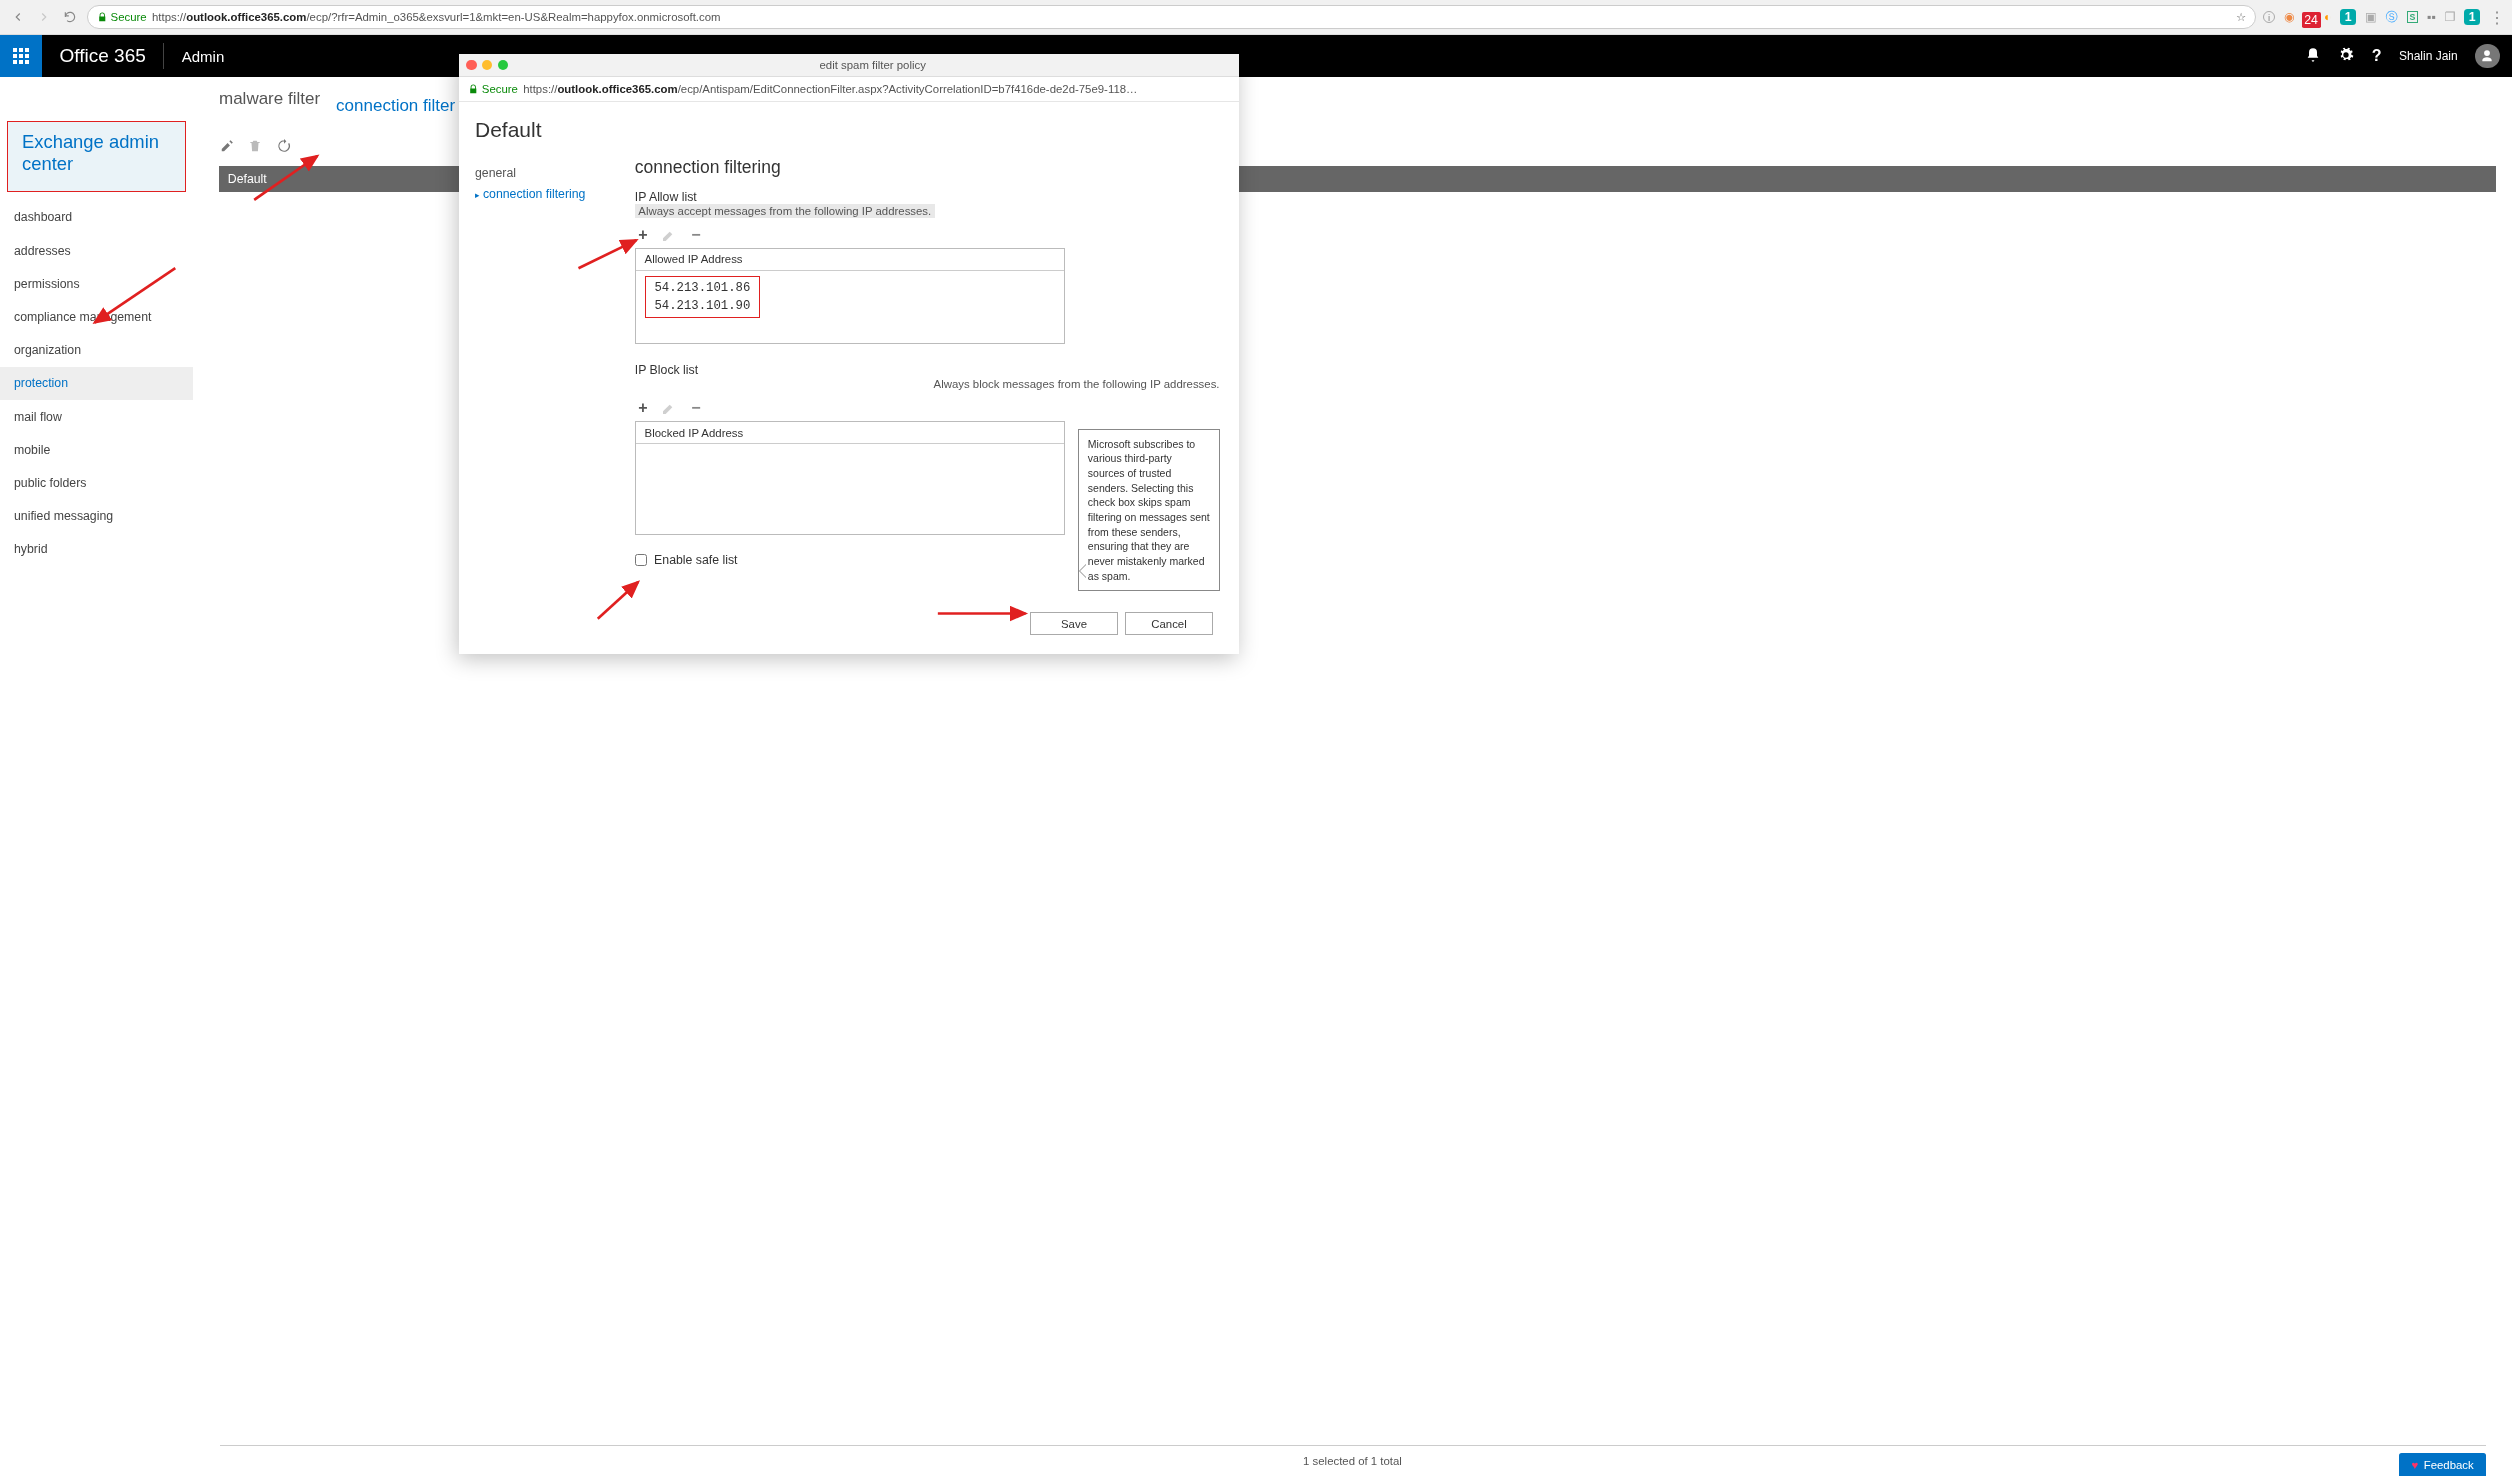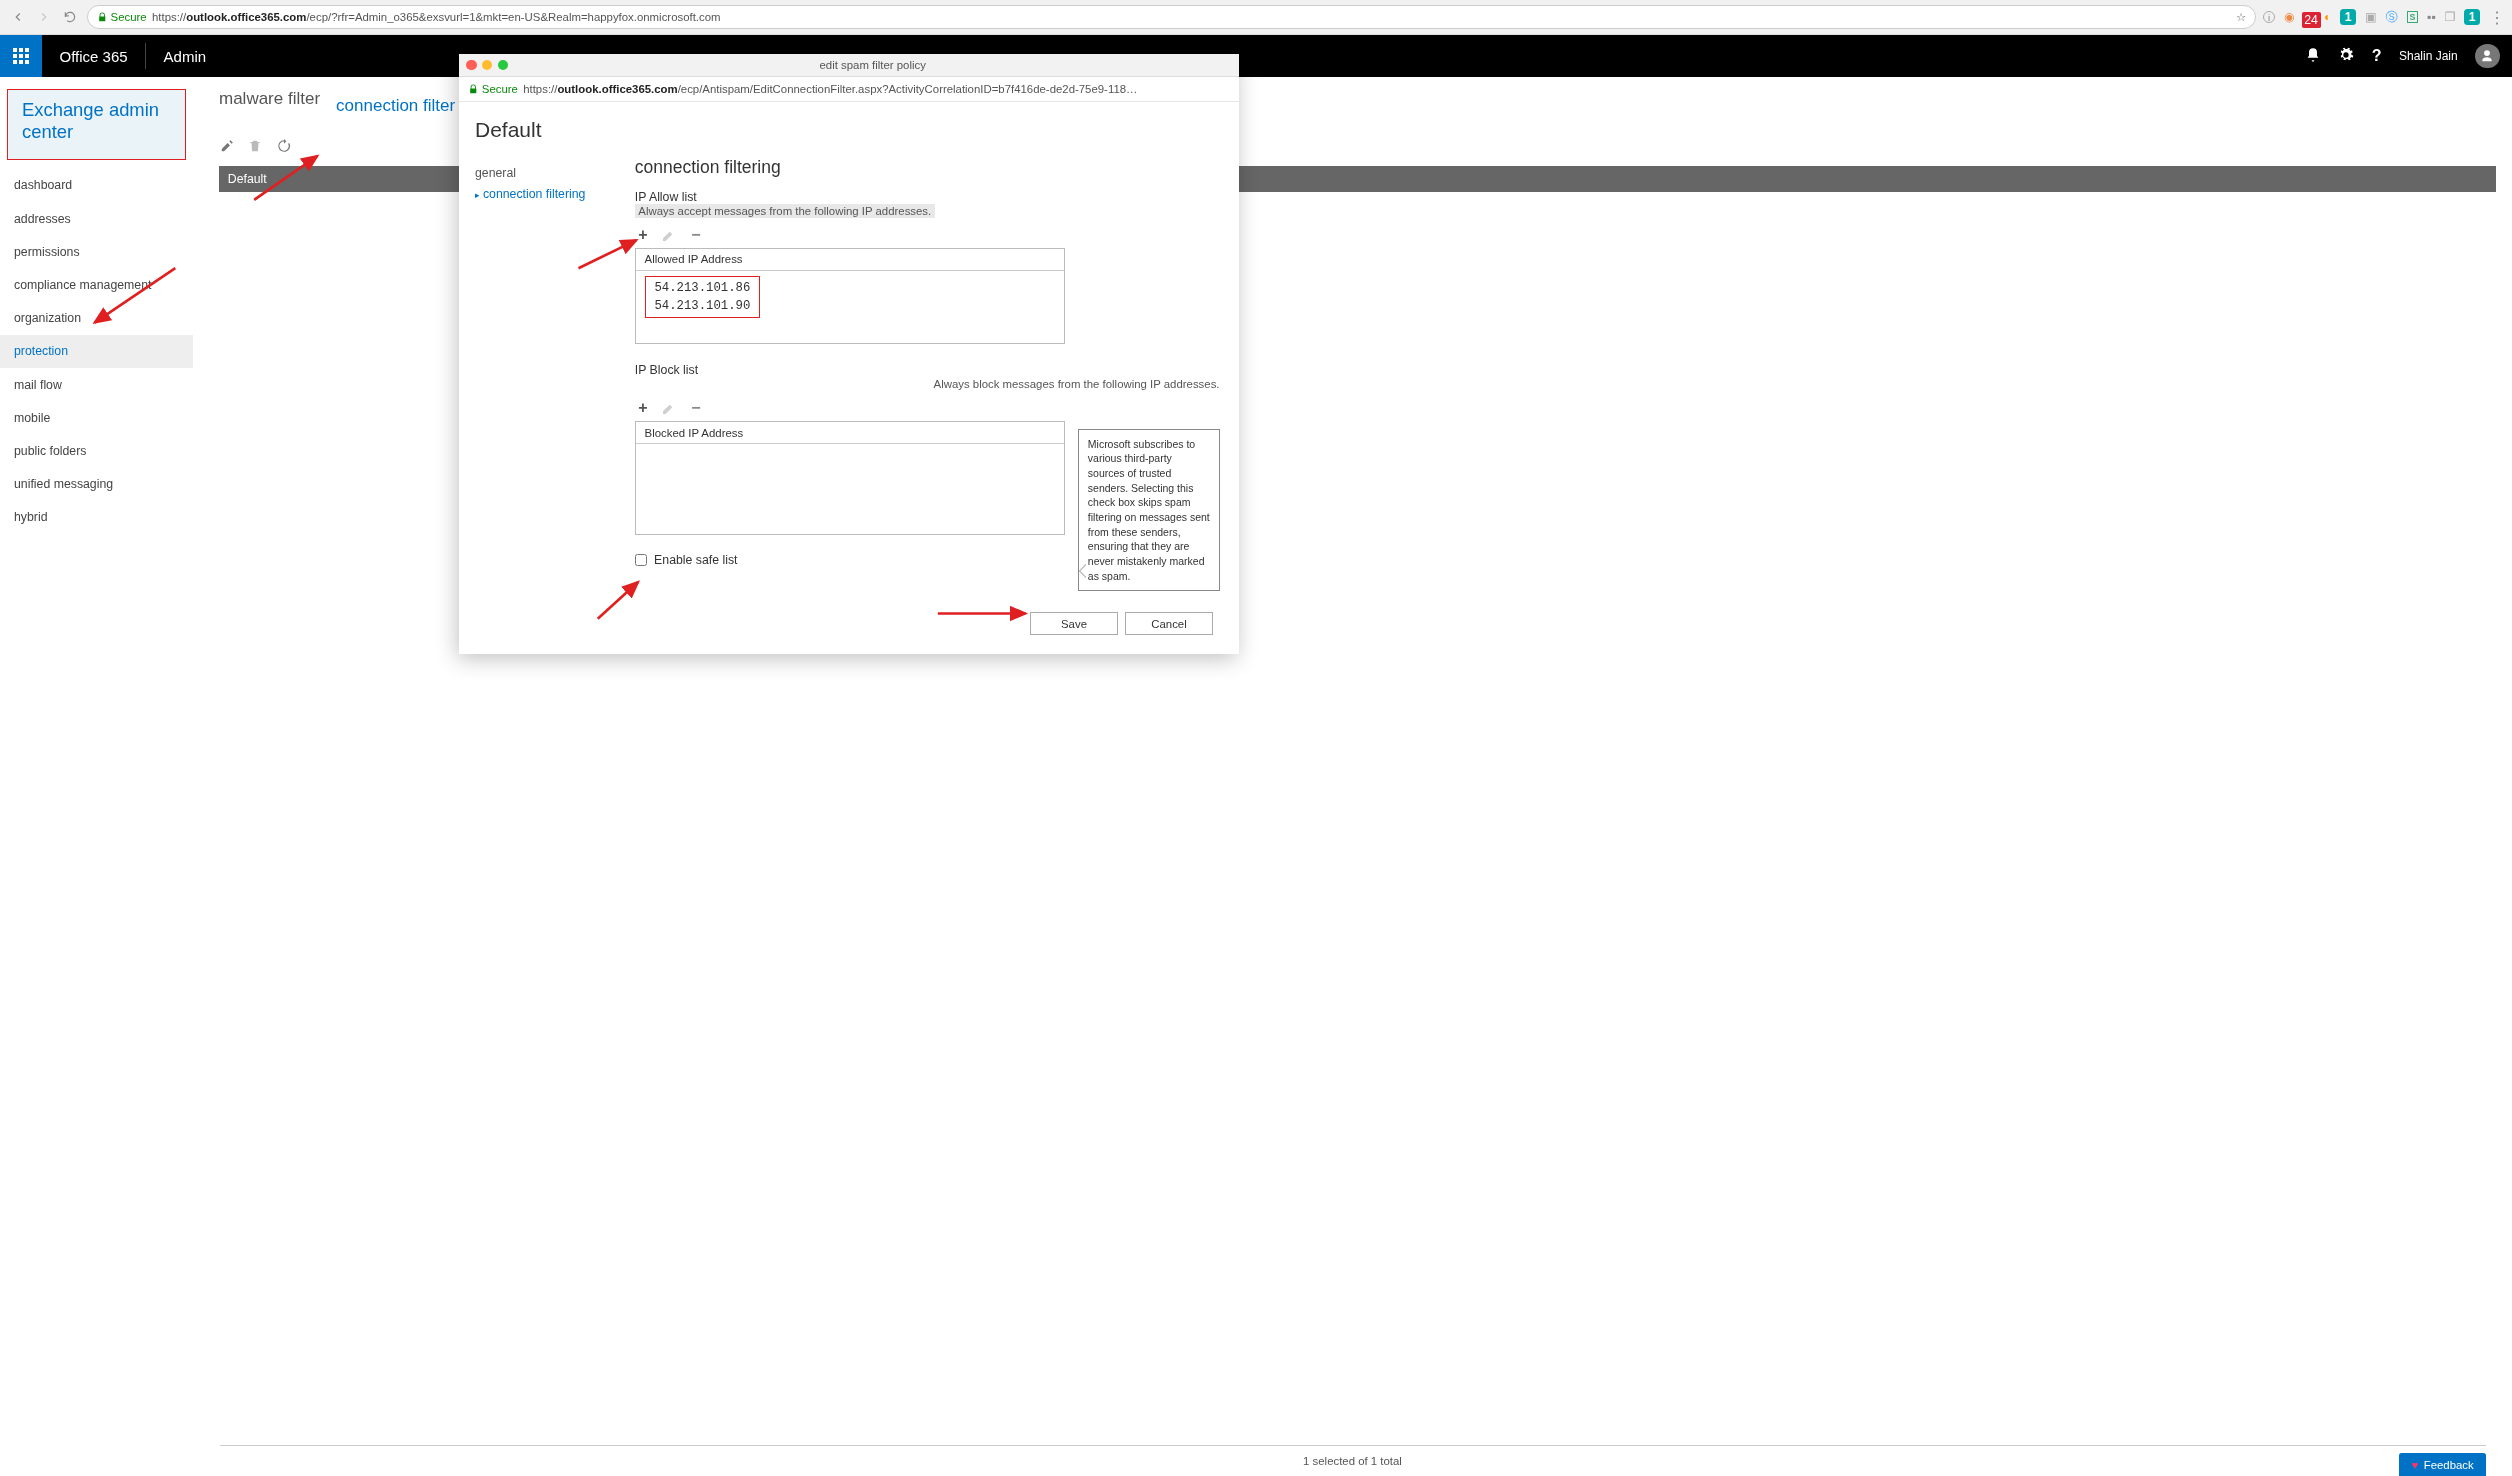--- a/index.html
+++ b/index.html
@@ -15,30 +15,30 @@
   .chrome-rt-icons { display: flex; align-items: center; gap: 8.8px; color: #888; }
   .chrome-rt-icons span, .chrome-rt-icons div { font-size: 12.3px; }
   .chrome-ext-badge { background:#d23; color:#fff; padding:0.9px 2.6px; font-size:8px; border-radius:1.8px; position:relative; }
   .teal-badge { background:#0aa; color:#fff; width:16px; height:16px; border-radius:3.5px; display:flex; align-items:center; justify-content:center; font-size:8.8px; font-weight:bold; }
 
   
   .o365-header { height: 42px; background: #000; color: #fff; display: flex; align-items: center; }
   .waffle { width: 42px; height: 42px; background: #0072c6; display: flex; align-items: center; justify-content: center; }
   .waffle-grid { display: grid; grid-template-columns: repeat(3, 3.5px); grid-template-rows: repeat(3, 3.5px); gap: 2.6px; }
   .waffle-grid span { background: #fff; }
-  .o365-brand { padding: 0 17.5px; font-size: 15px; font-weight: 400; border-right: 0.9px solid #444; height: 26px; display: flex; align-items: center; }
+  .o365-brand { padding: 0 17.5px; font-size: 19px; font-weight: 400; border-right: 0.9px solid #444; height: 26px; display: flex; align-items: center; }
   .o365-app { padding: 0 17.5px; font-size: 15px; font-weight: 300; }
   .o365-header-right { margin-left: auto; display: flex; align-items: center; gap: 17.5px; padding-right: 12.3px; }
   .o365-header-right .icon { color:#fff; font-size:14px; }
   .avatar-circle { width: 24.5px; height: 24.5px; border-radius: 50%; background: #777; display:flex; align-items:center; justify-content:center; }
   .avatar-circle svg { width:14px; height:14px; fill:#fff; }
 
   
   .eac-container { display: flex; height: calc(100% - 77px); position: relative; }
-  .eac-sidebar { width: 193px; background: #fff; padding-top: 7px; border-right: 0; }
+  .eac-sidebar { width: 193px; background: #fff; padding-top: 7px; border-right: 0; margin-top: 32px; }
   .eac-title { color: #0072c6; font-size: 18.4px; font-weight: 400; padding: 8.8px 14px 16px 14px; display:inline-block; }
   .eac-title-box { border: 1.8px solid #e02020; margin: 5.3px 7px 8.8px 7px; display:inline-block; background:#eaf3f8; }
   .eac-nav-item { padding: 9.6px 14px; font-size: 12.3px; color: #444; cursor: pointer; }
   .eac-nav-item.active { background: #eee; color: #0072c6; }
 
   .eac-main { flex: 1; padding: 12.3px 16px 0 26px; position: relative; }
   .eac-tabs { display: flex; gap: 16px; font-size: 17px; color: #555; padding-bottom: 16px; }
   .eac-tab.active { color: #0072c6; margin-top: 7px; }
   .eac-toolbar { display: flex; gap: 12.3px; padding: 5.3px 0 12.3px 0; color: #666; align-items:center; }
   .eac-toolbar .tool-icon { width:16px; height:16px; display:flex; align-items:center; justify-content:center; }

